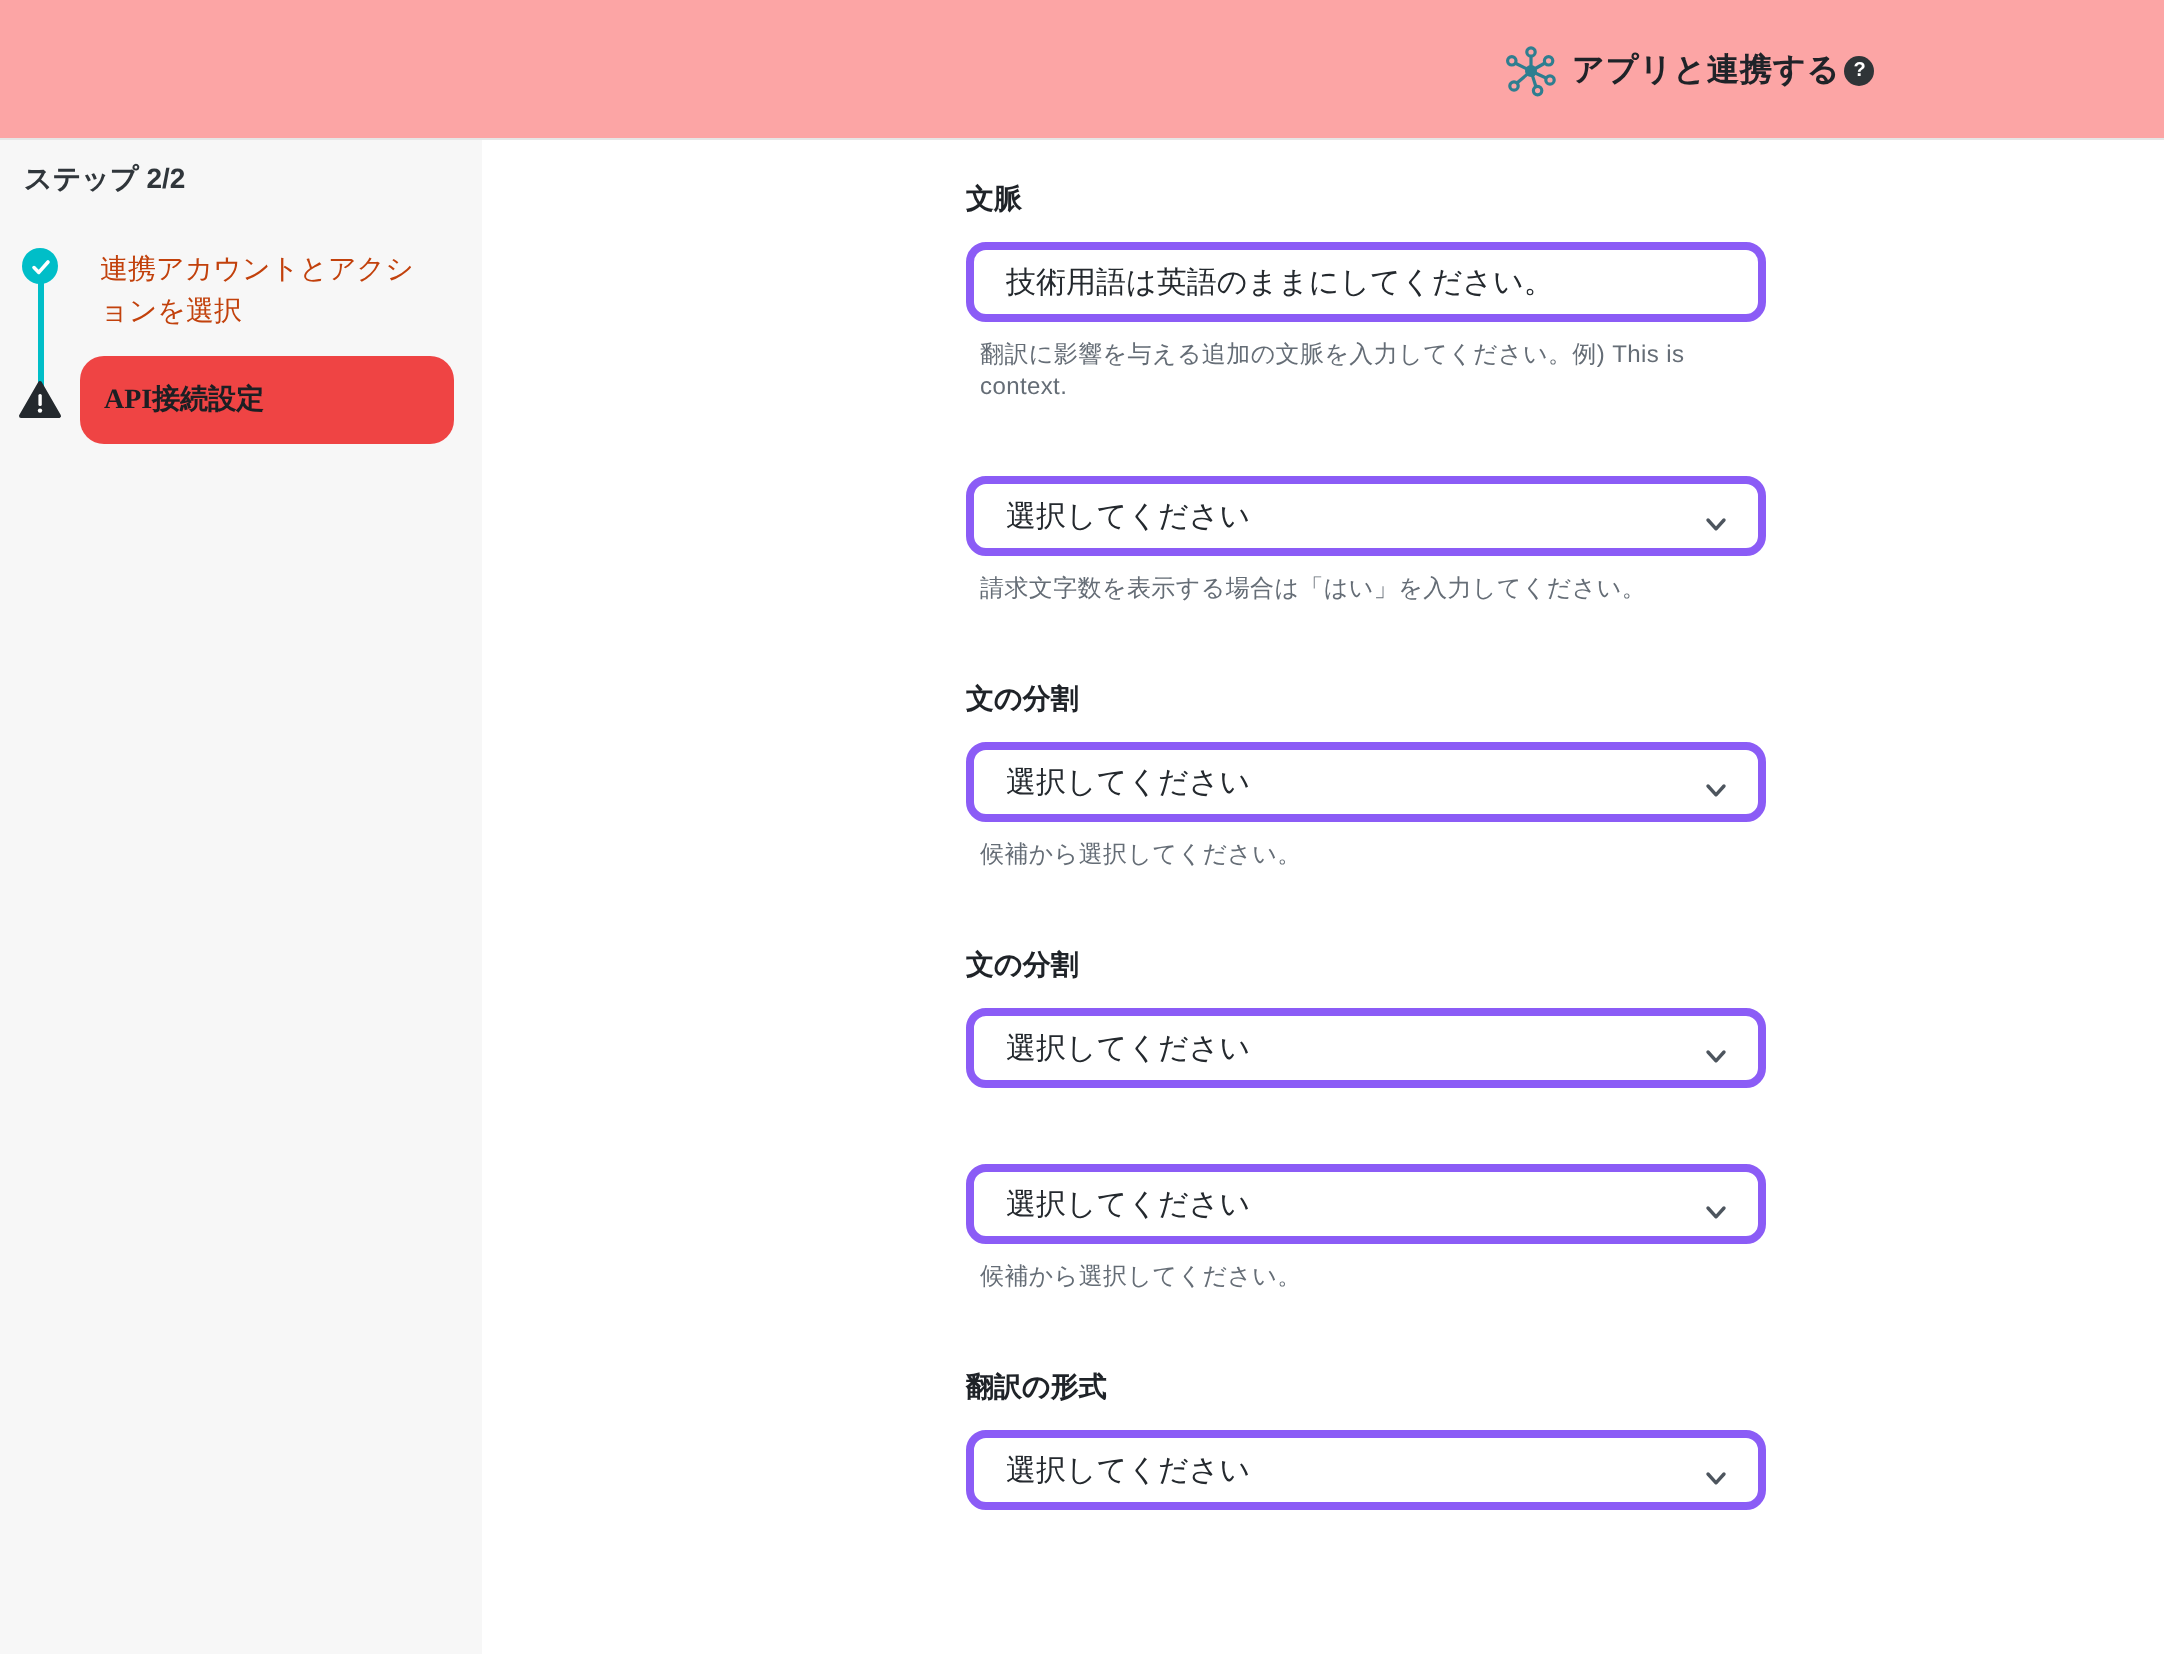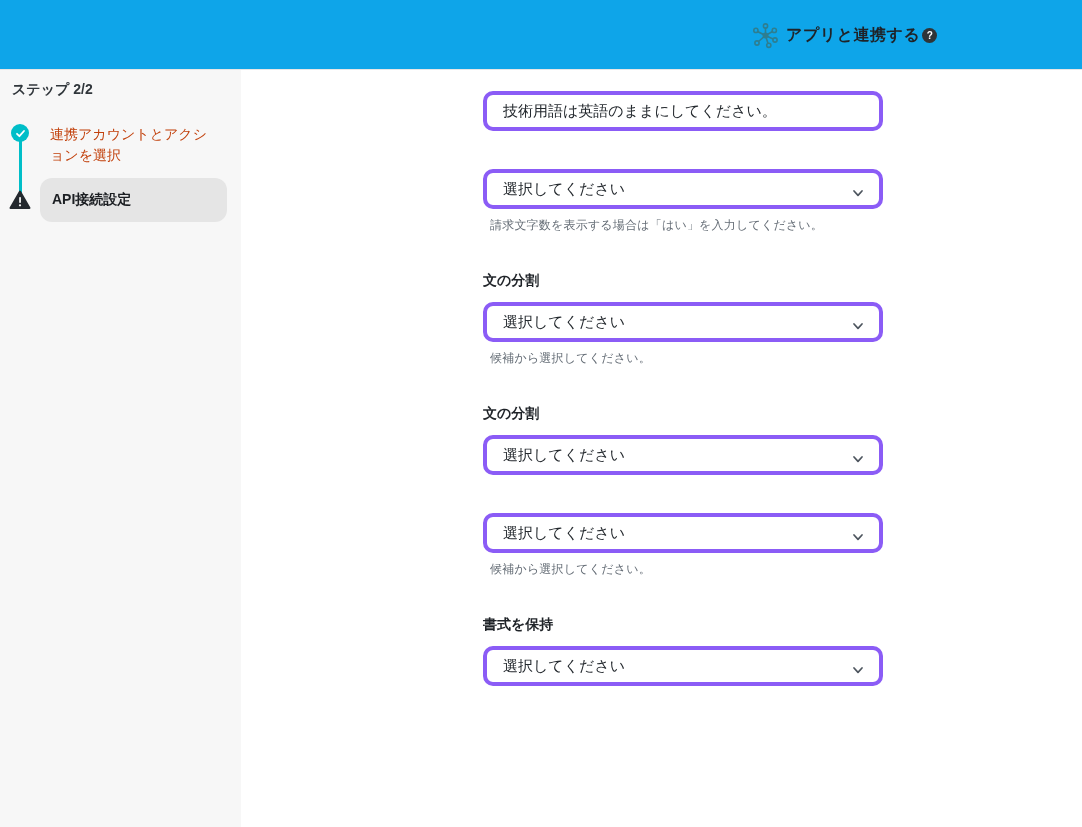--- a/index.html
+++ b/index.html
@@ -4,21 +4,21 @@
 <style>
   * { margin: 0; padding: 0; box-sizing: border-box; }
   html, body { width: 1082px; height: 827px; background: #fff; }
   body { font-family: "Liberation Sans", "DejaVu Sans", sans-serif; color: #1c1f23; overflow: hidden; }
 
   .page { position: relative; width: 1082px; height: 827px; }
 
   
   .header {
     position: absolute; top: 0; left: 0; right: 0; height: 70px;
-    background: #0ea5e9; border-bottom: 1px solid #e6e6e6;
+    background: #fca5a5; border-bottom: 1px solid #e6e6e6;
   }
   .header-title-group {
     position: absolute; left: 752px; top: 0; height: 70px;
     display: flex; align-items: center;
   }
   .app-icon { width: 27px; height: 27px; margin-right: 7px; }
   .header-title { font-size: 16px; font-weight: bold; color: #1f2328; letter-spacing: .5px; }
   .help-icon {
     width: 15px; height: 15px; border-radius: 50%; background: #2f3437;
     color: #fff; font-size: 10px; font-weight: bold; line-height: 15px;
@@ -36,22 +36,22 @@
     border-radius: 50%; background: #00bec8; display: flex; align-items: center; justify-content: center;
   }
   .stepper-line { position: absolute; left: 19px; top: 68px; width: 3px; height: 56px; background: #00bec8; }
   .stepper-warning { position: absolute; left: 9px; top: 120px; width: 22px; height: 20px; }
   .step-item-1 {
     position: absolute; left: 50px; top: 54px; width: 162px;
     font-size: 14px; line-height: 21px; color: #c2410c; cursor: pointer;
   }
   .step-item-2 {
     position: absolute; left: 40px; top: 108px; width: 187px; height: 44px;
-    background: #e5e5e5; border-radius: 12px; display: flex; align-items: center;
-    padding-left: 12px; cursor: pointer;
+    background: #ef4444; border-radius: 12px; display: flex; align-items: center;
+    padding-left: 12px; cursor: pointer; font-family: Liberation Serif, serif;
   }
   .step-item-2-label { font-size: 14px; font-weight: bold; color: #1c1f23; }
 
   
   .main {
     position: absolute; top: 70px; left: 241px; right: 0; bottom: 0;
     background: #fff; padding: 21px 0 0 242px; overflow: hidden;
   }
   .field { width: 400px; margin-bottom: 38px; }
   .field-label { font-size: 14px; font-weight: bold; color: #1f2328; margin-bottom: 12px; }
@@ -111,24 +111,26 @@
 
     <div class="step-item-1">連携アカウントとアクションを選択</div>
     <div class="step-item-2">
       <span class="step-item-2-label">API接続設定</span>
     </div>
   </div>
 
   <div class="main">
     <div>
   <div class="field">
+    <div class="field-label">文脈</div>
     <div class="control">
       <span class="control-value">技術用語は英語のままにしてください。</span>
 
     </div>
+    <div class="field-helper">翻訳に影響を与える追加の文脈を入力してください。例) This is context.</div>
   </div>
 
   <div class="field">
     <div class="control select">
       <span class="control-value">選択してください</span>
       <svg class="chevron" viewBox="0 0 14 14">
         <polyline points="3,5 7,9.4 11,5" fill="none" stroke="#4d555e" stroke-width="1.7" stroke-linecap="round" stroke-linejoin="round"></polyline>
       </svg>
     </div>
     <div class="field-helper">請求文字数を表示する場合は「はい」を入力してください。</div>
@@ -159,21 +161,21 @@
     <div class="control select">
       <span class="control-value">選択してください</span>
       <svg class="chevron" viewBox="0 0 14 14">
         <polyline points="3,5 7,9.4 11,5" fill="none" stroke="#4d555e" stroke-width="1.7" stroke-linecap="round" stroke-linejoin="round"></polyline>
       </svg>
     </div>
     <div class="field-helper">候補から選択してください。</div>
   </div>
 
   <div class="field">
-    <div class="field-label">書式を保持</div>
+    <div class="field-label">翻訳の形式</div>
     <div class="control select">
       <span class="control-value">選択してください</span>
       <svg class="chevron" viewBox="0 0 14 14">
         <polyline points="3,5 7,9.4 11,5" fill="none" stroke="#4d555e" stroke-width="1.7" stroke-linecap="round" stroke-linejoin="round"></polyline>
       </svg>
     </div>
 
   </div>
 </div>
   </div>

